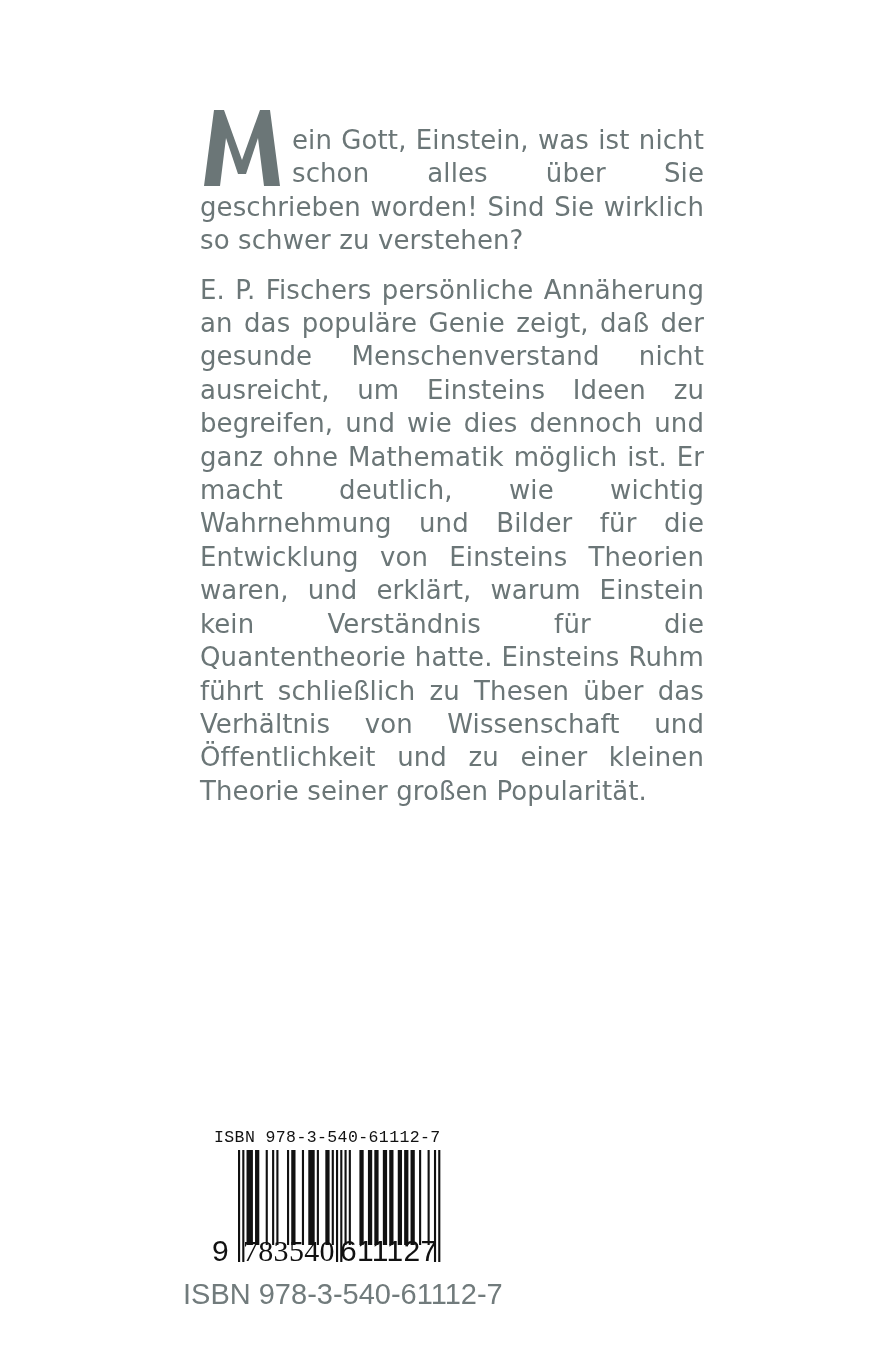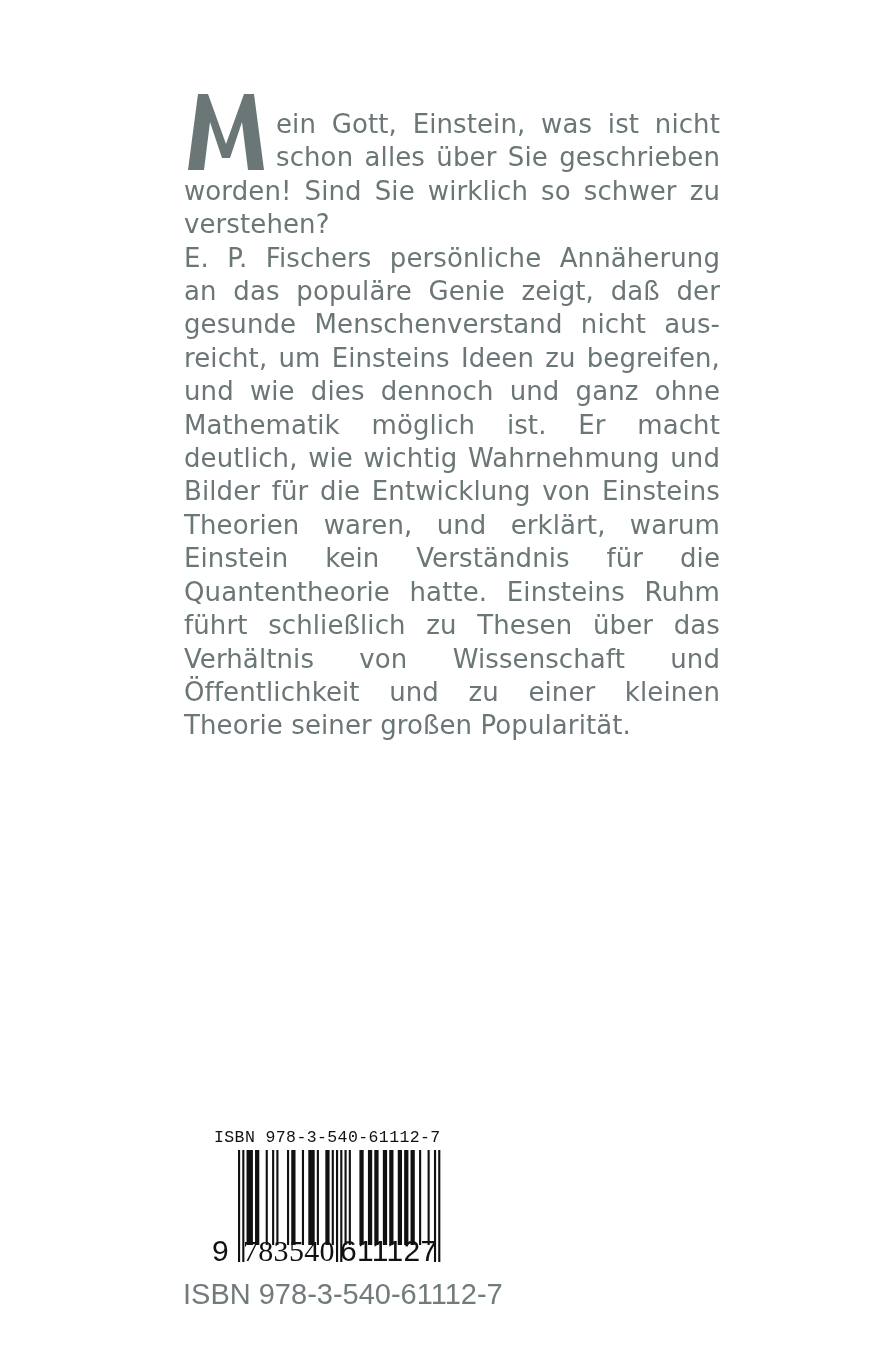--- a/index.html
+++ b/index.html
@@ -20,21 +20,21 @@
       width: 536px;
       color: #6b7677;
       font-family: "DejaVu Sans", sans-serif;
       font-size: 26px;
       line-height: 33.4px;
       text-align: justify;
       hyphens: manual;
       letter-spacing: 0.1px;
     }
     .blurb p {
-      margin: 0;
+      margin: 16px;
     }
     .dropcap {
       float: left;
       width: 84px;
       height: 80px;
       margin: -16px 8px 0 0;
       position: relative;
     }
     .dropcap svg {
       display: block;

